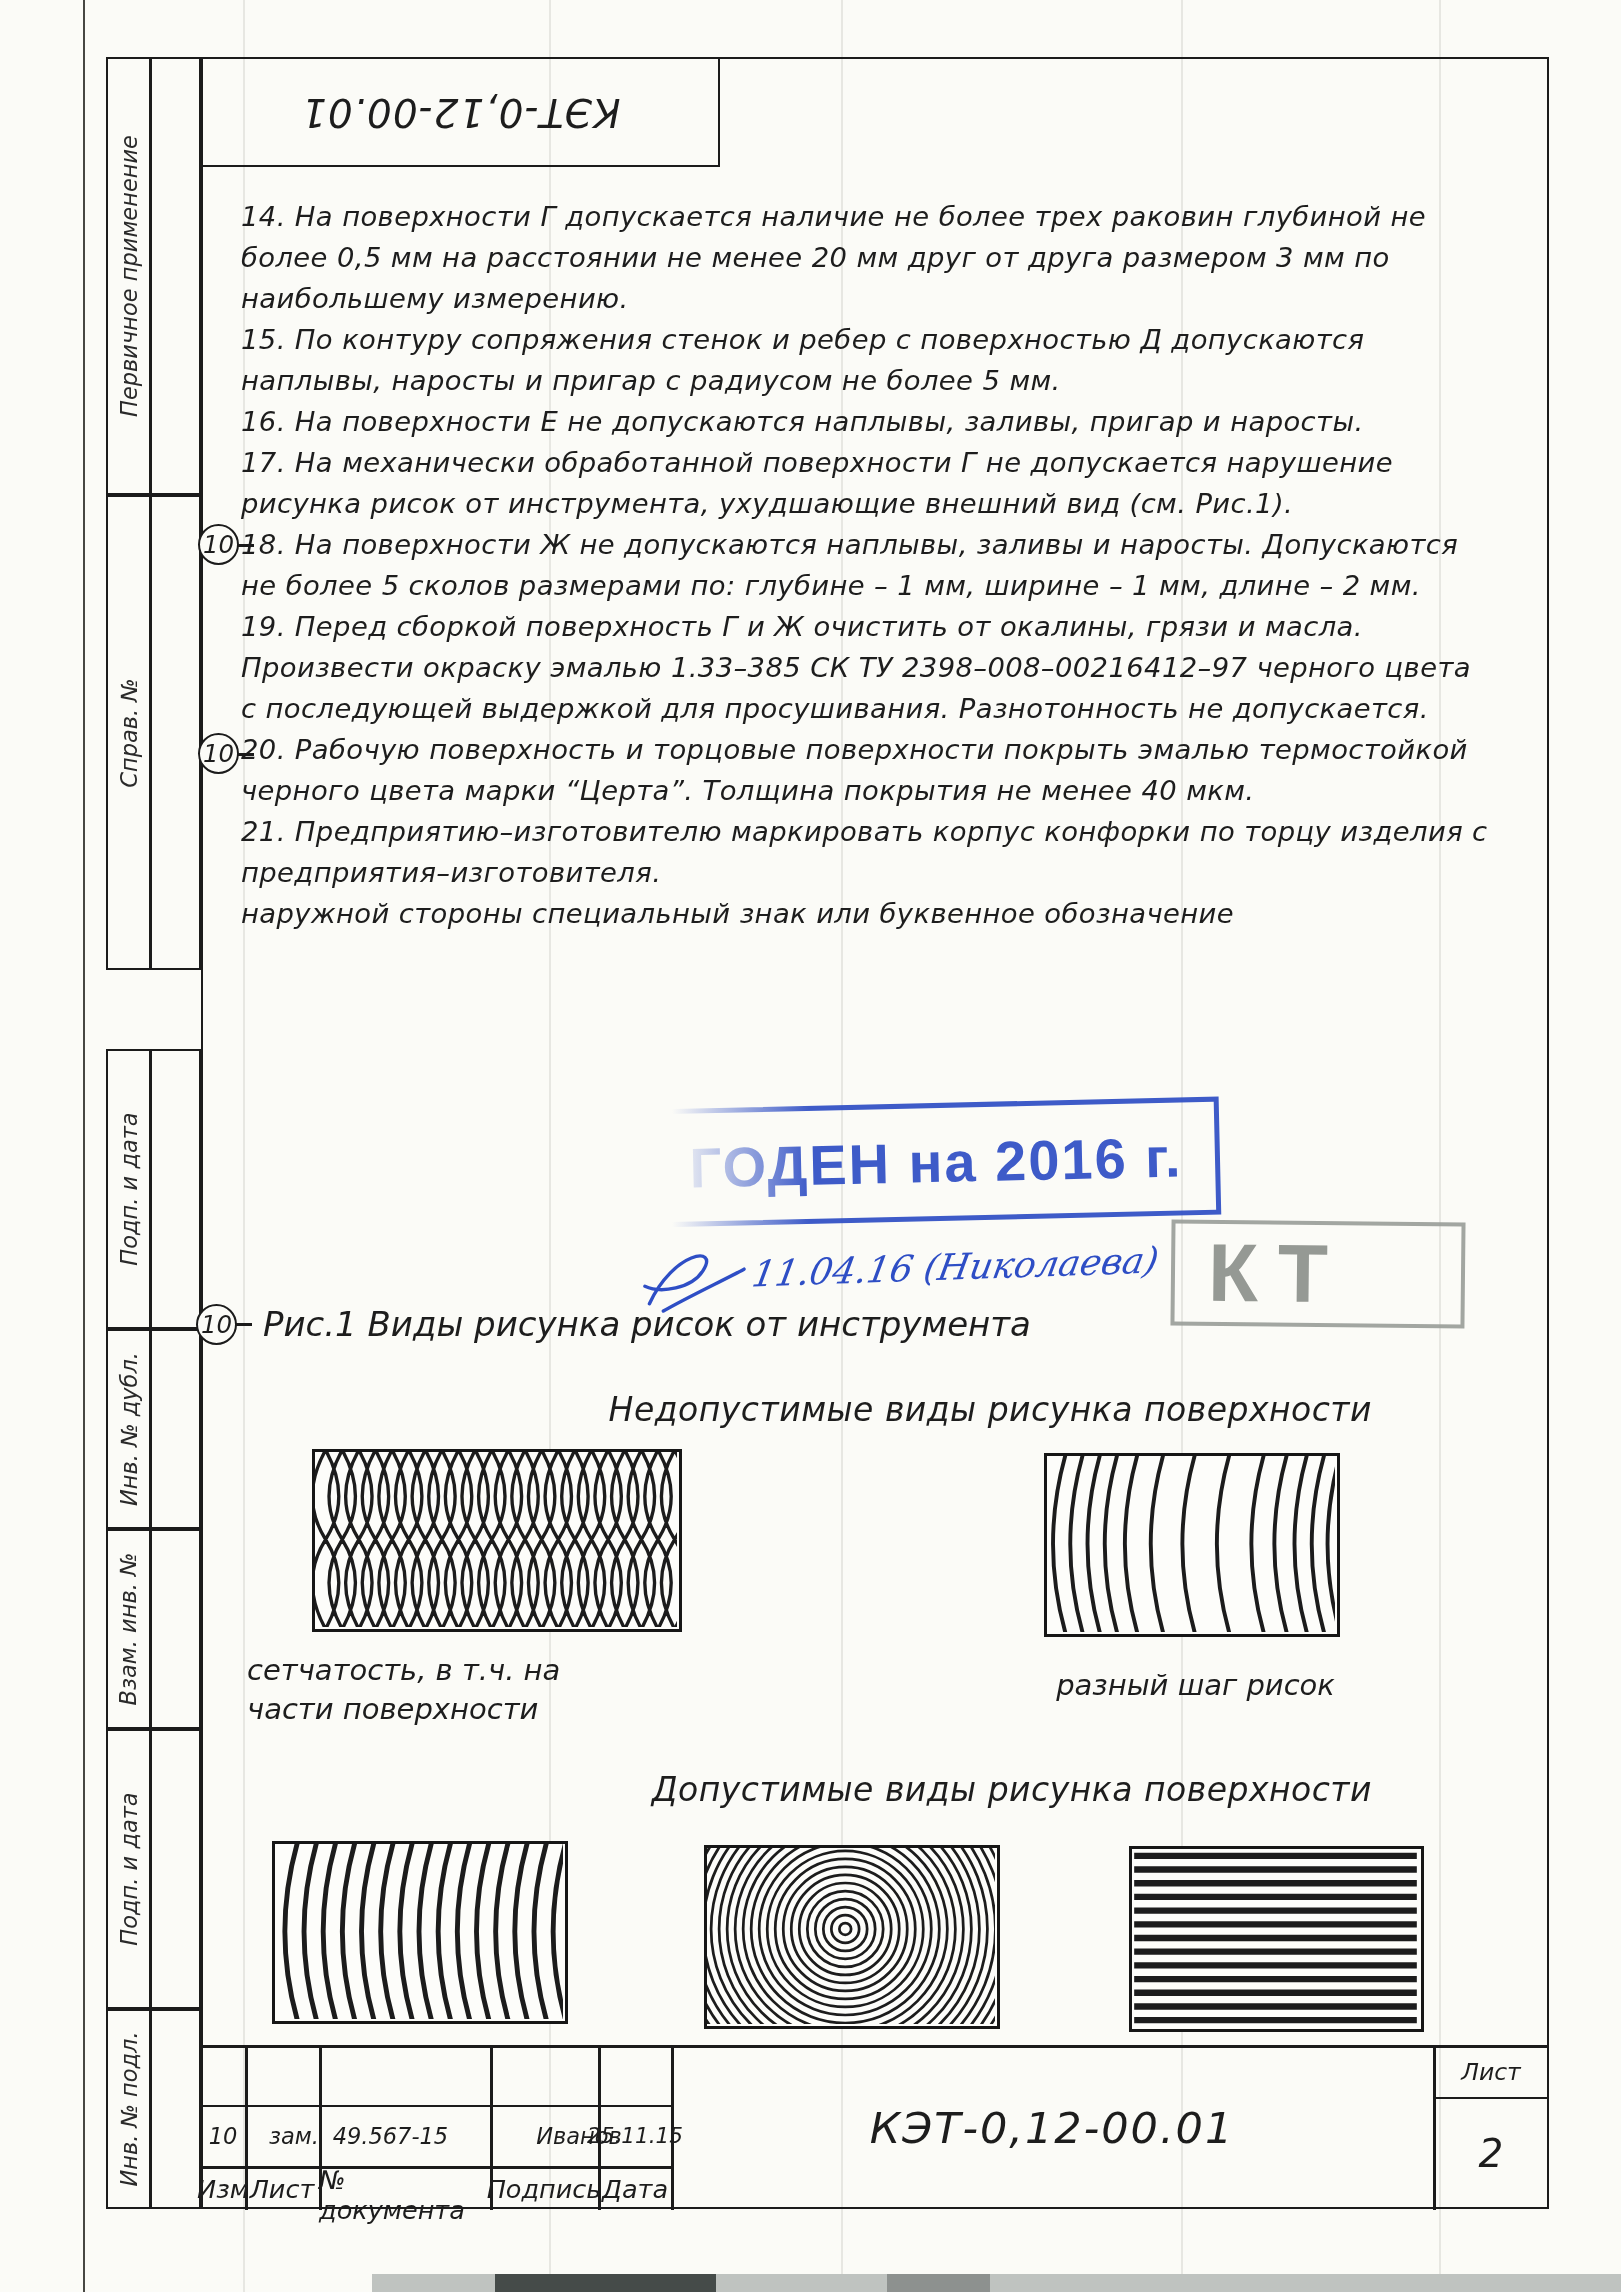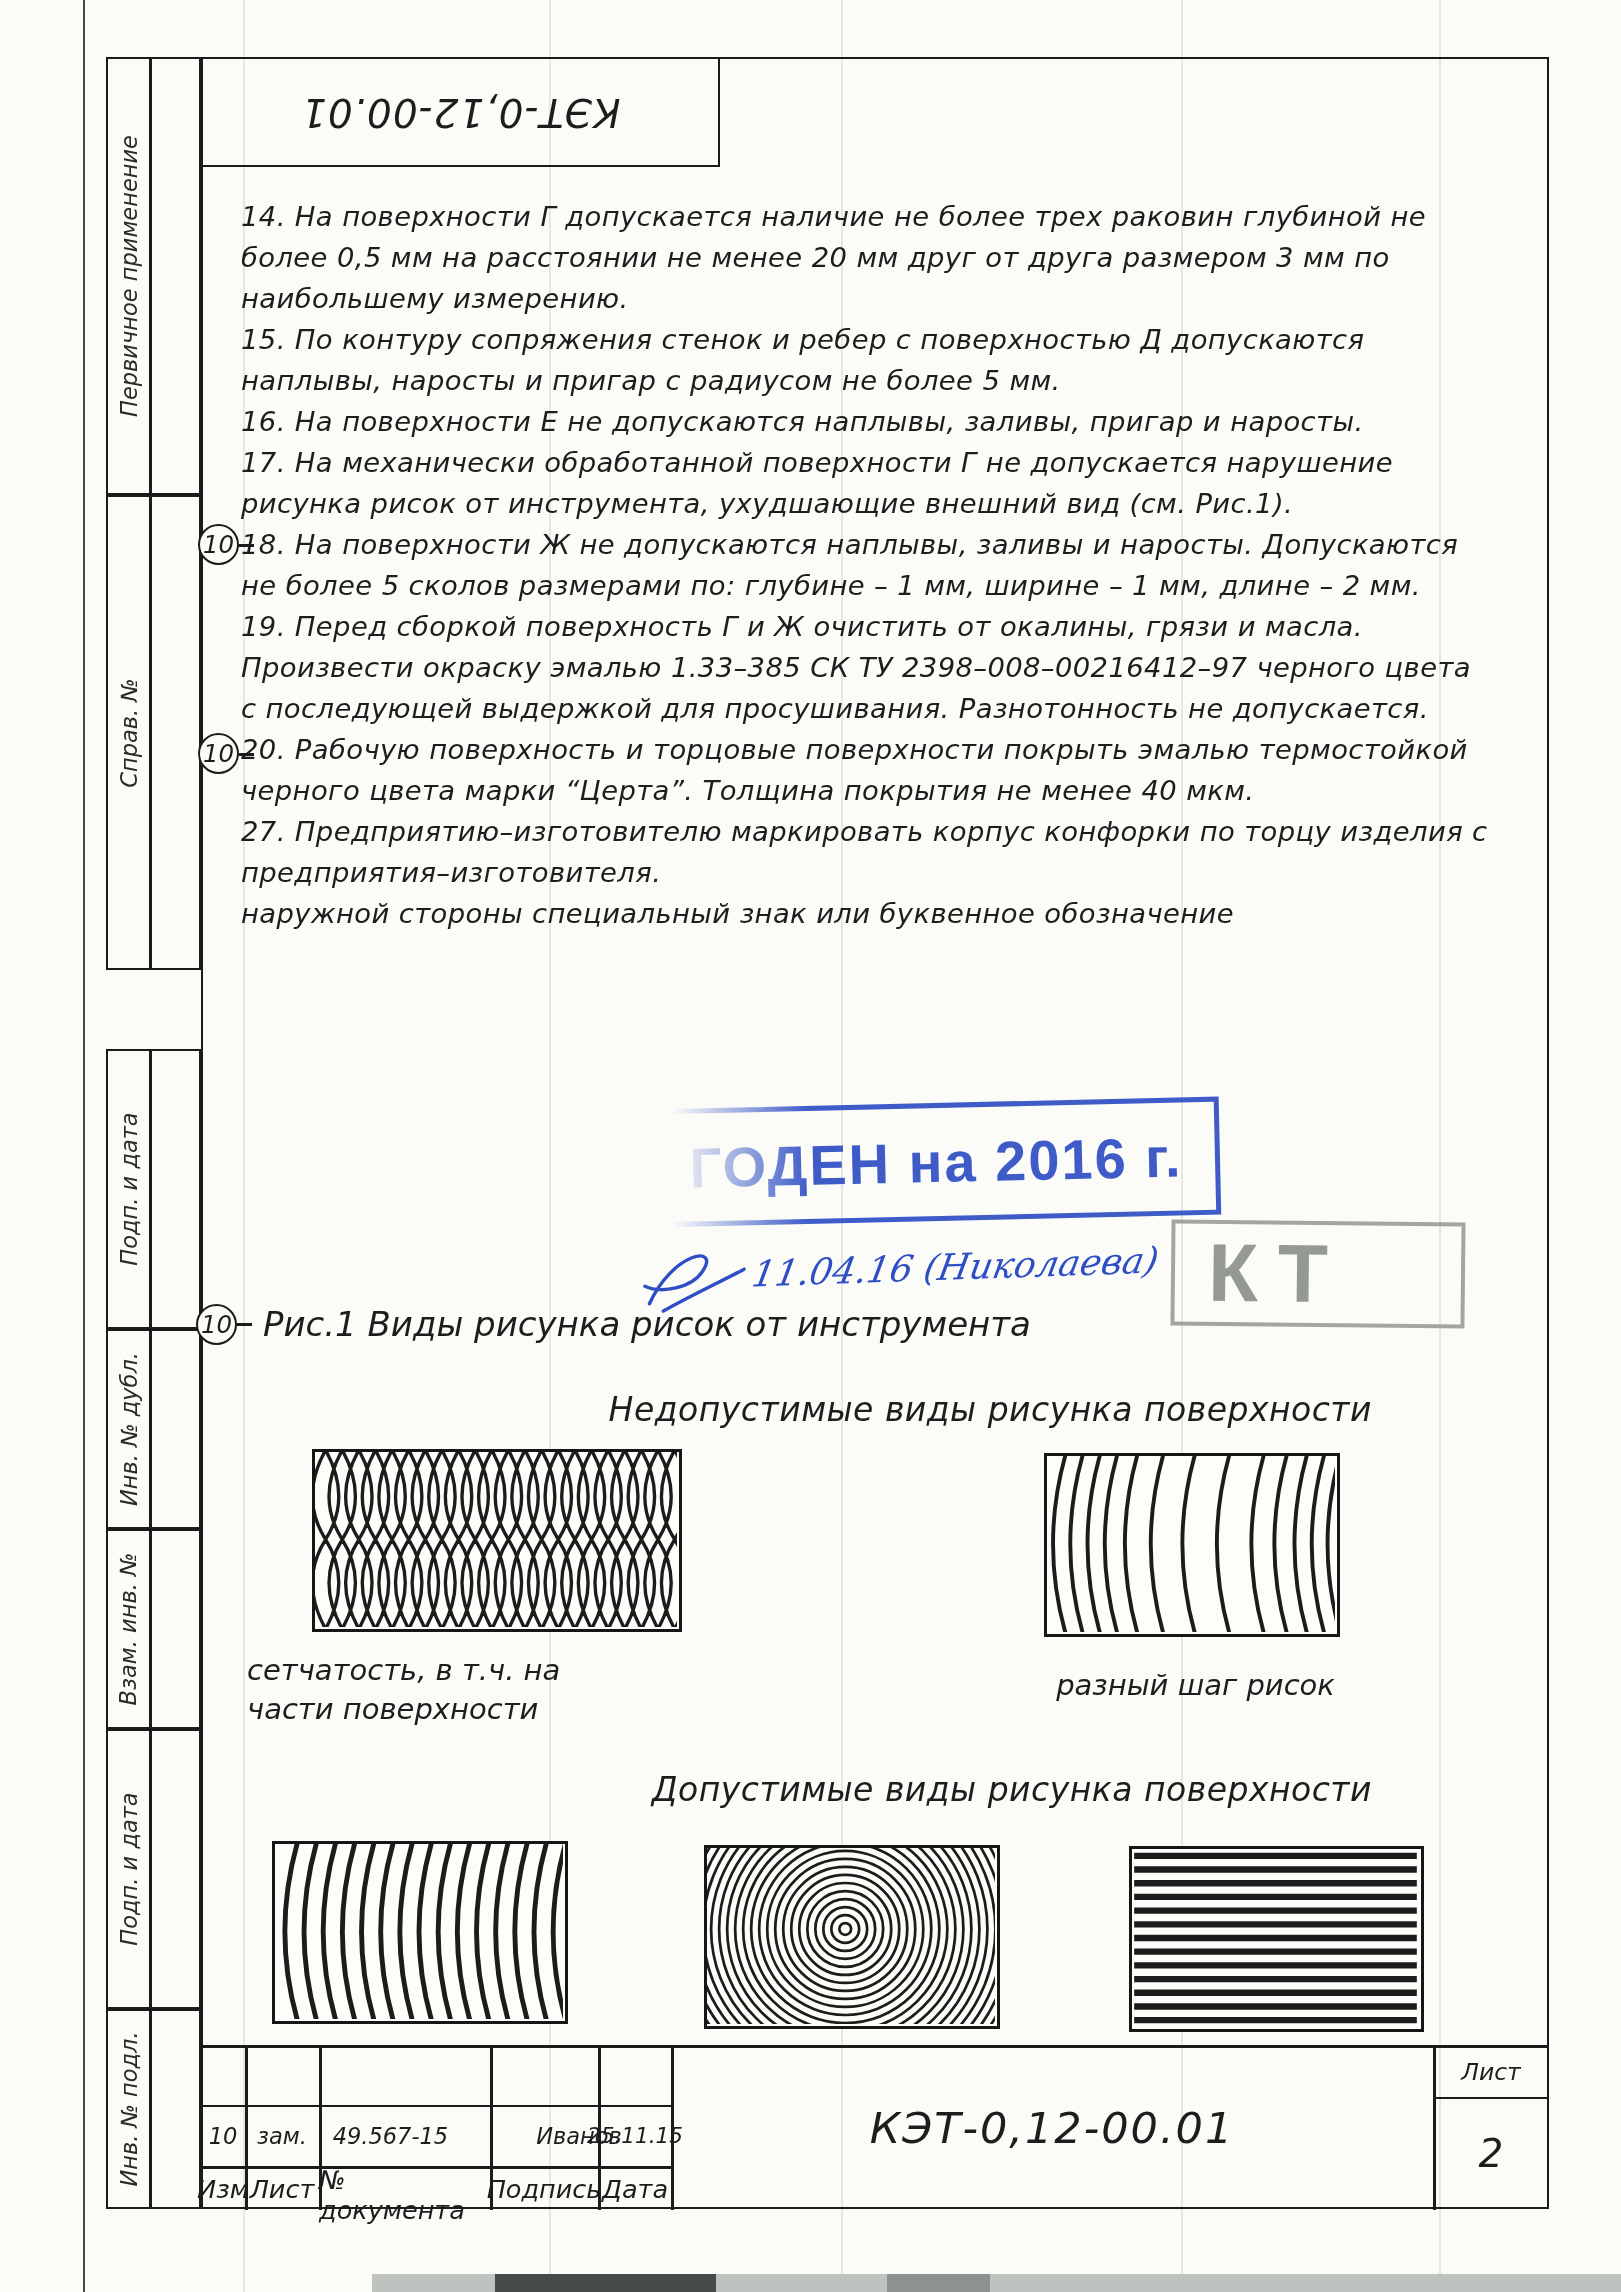--- a/index.html
+++ b/index.html
@@ -135,21 +135,21 @@
     <div class="notes-line">16. На поверхности Е не допускаются наплывы, заливы, пригар и наросты.</div>
     <div class="notes-line">17. На механически обработанной поверхности Г не допускается нарушение</div>
     <div class="notes-line">рисунка рисок от инструмента, ухудшающие внешний вид (см. Рис.1).</div>
     <div class="notes-line">18.  На поверхности Ж не допускаются наплывы, заливы и наросты. Допускаются</div>
     <div class="notes-line">не более 5 сколов размерами по: глубине – 1 мм, ширине – 1 мм, длине – 2 мм.</div>
     <div class="notes-line">19. Перед сборкой поверхность Г и Ж очистить от окалины, грязи и масла.</div>
     <div class="notes-line">Произвести окраску эмалью 1.33–385 СК ТУ 2398–008–00216412–97 черного цвета</div>
     <div class="notes-line">с последующей выдержкой для просушивания. Разнотонность не допускается.</div>
     <div class="notes-line">20. Рабочую поверхность и торцовые поверхности покрыть эмалью термостойкой</div>
     <div class="notes-line">черного цвета марки “Церта”. Толщина покрытия не менее 40 мкм.</div>
-    <div class="notes-line">27. Предприятию–изготовителю маркировать корпус конфорки по торцу изделия с</div>
+    <div class="notes-line">21. Предприятию–изготовителю маркировать корпус конфорки по торцу изделия с</div>
     <div class="notes-line">предприятия–изготовителя.</div>
     <div class="notes-line">наружной стороны специальный знак или буквенное обозначение</div>
   </div>
 
   <div class="rev-circle" style="left:198px; top:524px;">
     <span>10</span>
   </div>
   <div class="rev-dash" style="left:238px; top:544px;"></div>
   <div class="rev-circle" style="left:198px; top:733px;">
     <span>10</span>
@@ -232,21 +232,21 @@
   <div class="line" style="left:201px; top:2166px; width:470px; height:2.9px;"></div>
   <div class="line" style="left:245px; top:2045px; width:2.9px; height:165px;"></div>
   <div class="line" style="left:319px; top:2045px; width:2.9px; height:165px;"></div>
   <div class="line" style="left:490px; top:2045px; width:2.9px; height:165px;"></div>
   <div class="line" style="left:598px; top:2045px; width:2.9px; height:165px;"></div>
   <div class="line" style="left:671px; top:2045px; width:2.9px; height:165px;"></div>
   <div class="line" style="left:1433px; top:2045px; width:2.9px; height:165px;"></div>
   <div class="line" style="left:1433px; top:2097px; width:116px; height:2px;"></div>
 
   <div class="tb-cell" style="left:201px; top:2107px; width:44px; height:57px; font-size:22.5px;">10</div>
-  <div class="tb-cell" style="left:245px; top:2107px; width:74px; height:57px; font-size:22.5px;">зам.</div>
+  <div class="tb-cell" style="left:245px; top:2107px; width:74px; height:57px; font-size:22.5px;padding-left:12px;">зам.</div>
   <div class="tb-cell" style="left:319px; top:2107px; width:172px; height:57px; font-size:22.5px; justify-content:flex-start; padding-left:13.7px; box-sizing:border-box;">49.567-15</div>
   <div class="tb-cell" style="left:490px; top:2107px; width:108px; height:57px; font-size:22.5px;margin-left:35px;">Иванов</div>
   <div class="tb-cell" style="left:598px; top:2107px; width:74px; height:57px; font-size:21.6px;">25.11.15</div>
 
   <div class="tb-cell" style="left:201px; top:2169px; width:44px; height:39px; font-size:25.5px;">Изм</div>
   <div class="tb-cell" style="left:245px; top:2169px; width:74px; height:39px; font-size:25.5px;">Лист</div>
   <div class="tb-cell" style="left:319px; top:2169px; width:172px; height:52px; font-size:25.5px;">№ документа</div>
   <div class="tb-cell" style="left:490px; top:2169px; width:108px; height:39px; font-size:25.5px;">Подпись</div>
   <div class="tb-cell" style="left:598px; top:2169px; width:74px; height:39px; font-size:25.5px;">Дата</div>
 

